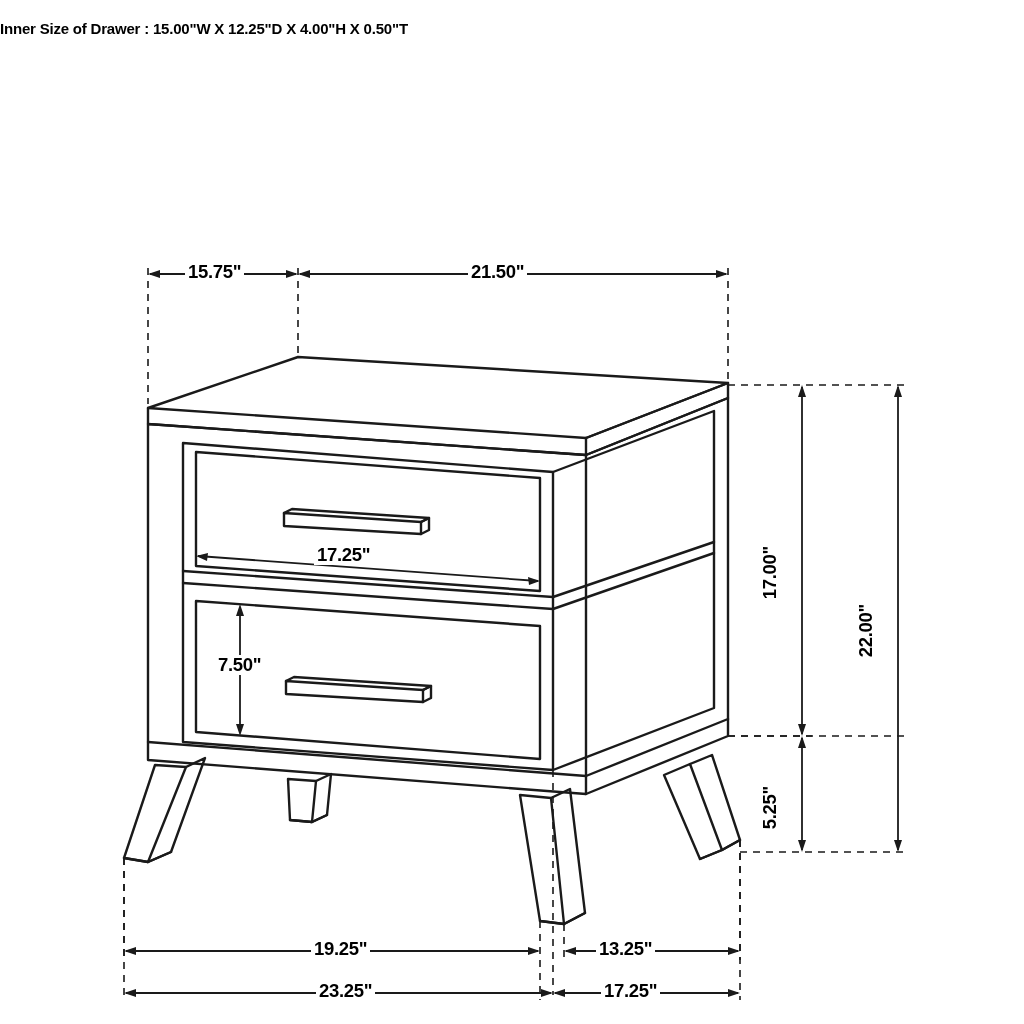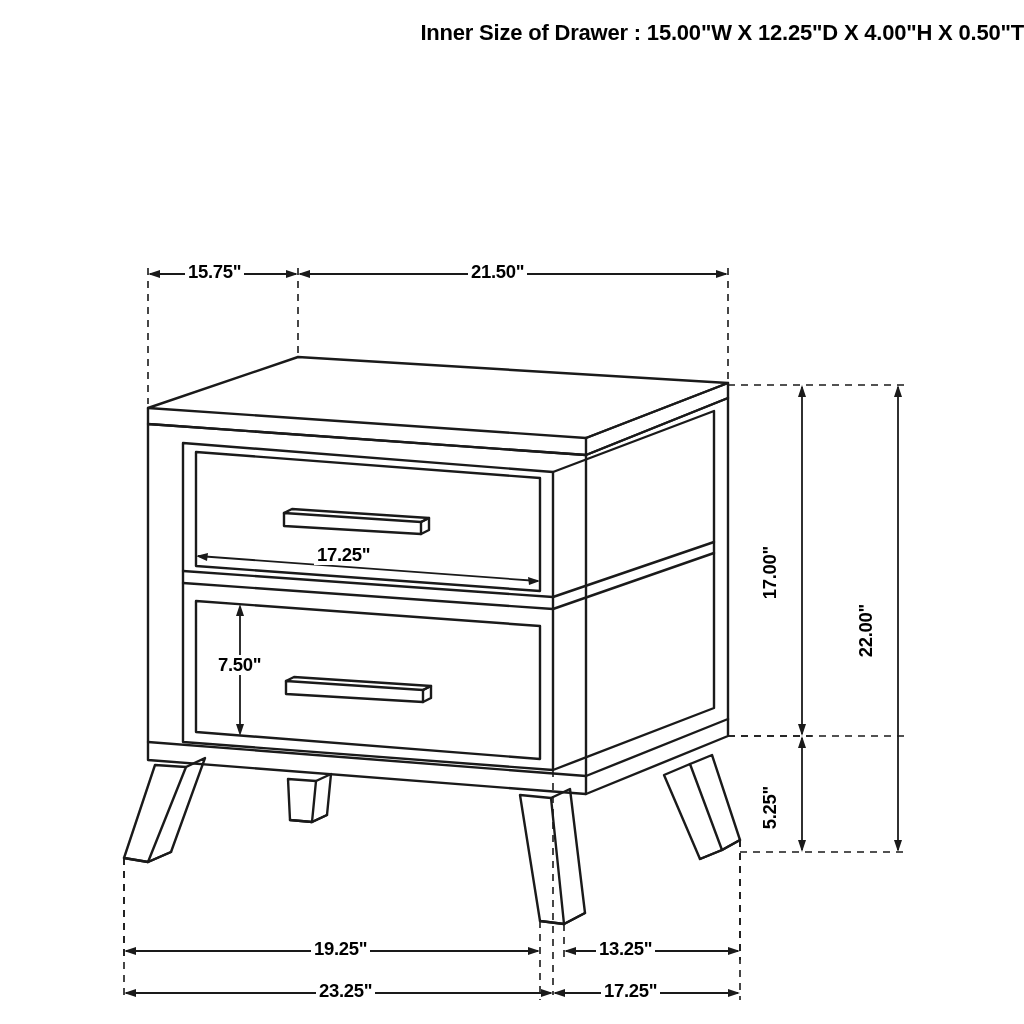--- a/index.html
+++ b/index.html
@@ -18,22 +18,22 @@
   #stage {
     position: relative;
     width: 1024px;
     height: 1024px;
   }
   #title {
     position: absolute;
     left: 0;
     top: 20px;
     width: 1024px;
-    text-align: right;
-    font-size: 22px;
+    text-align: left;
+    font-size: 15px;
     font-weight: bold;
     letter-spacing: -0.2px;
     white-space: nowrap;
   }
   #drawing {
     position: absolute;
     left: 0;
     top: 0;
     width: 1024px;
     height: 1024px;

